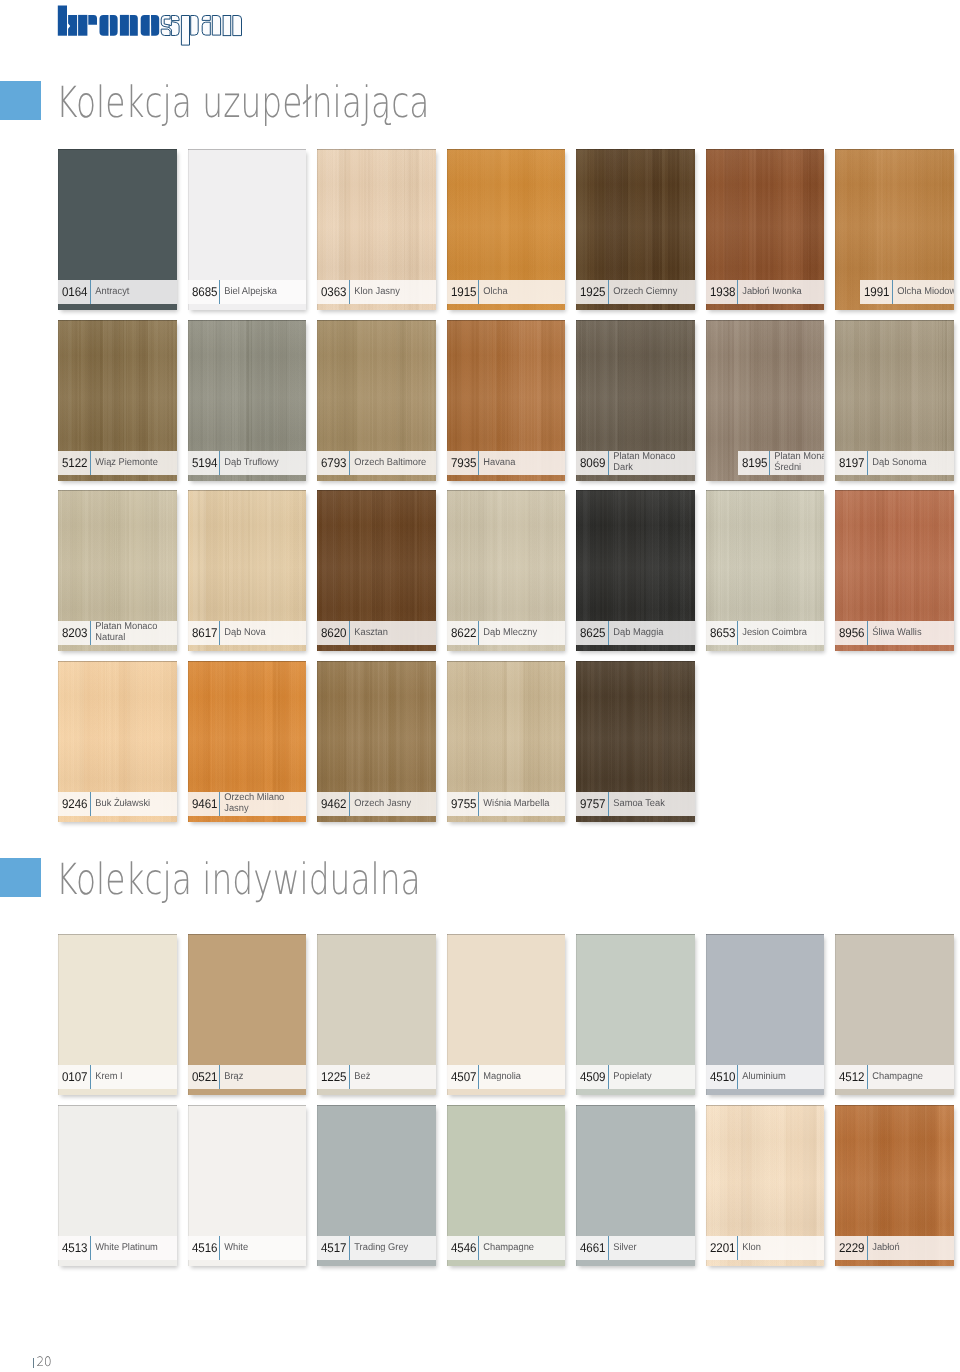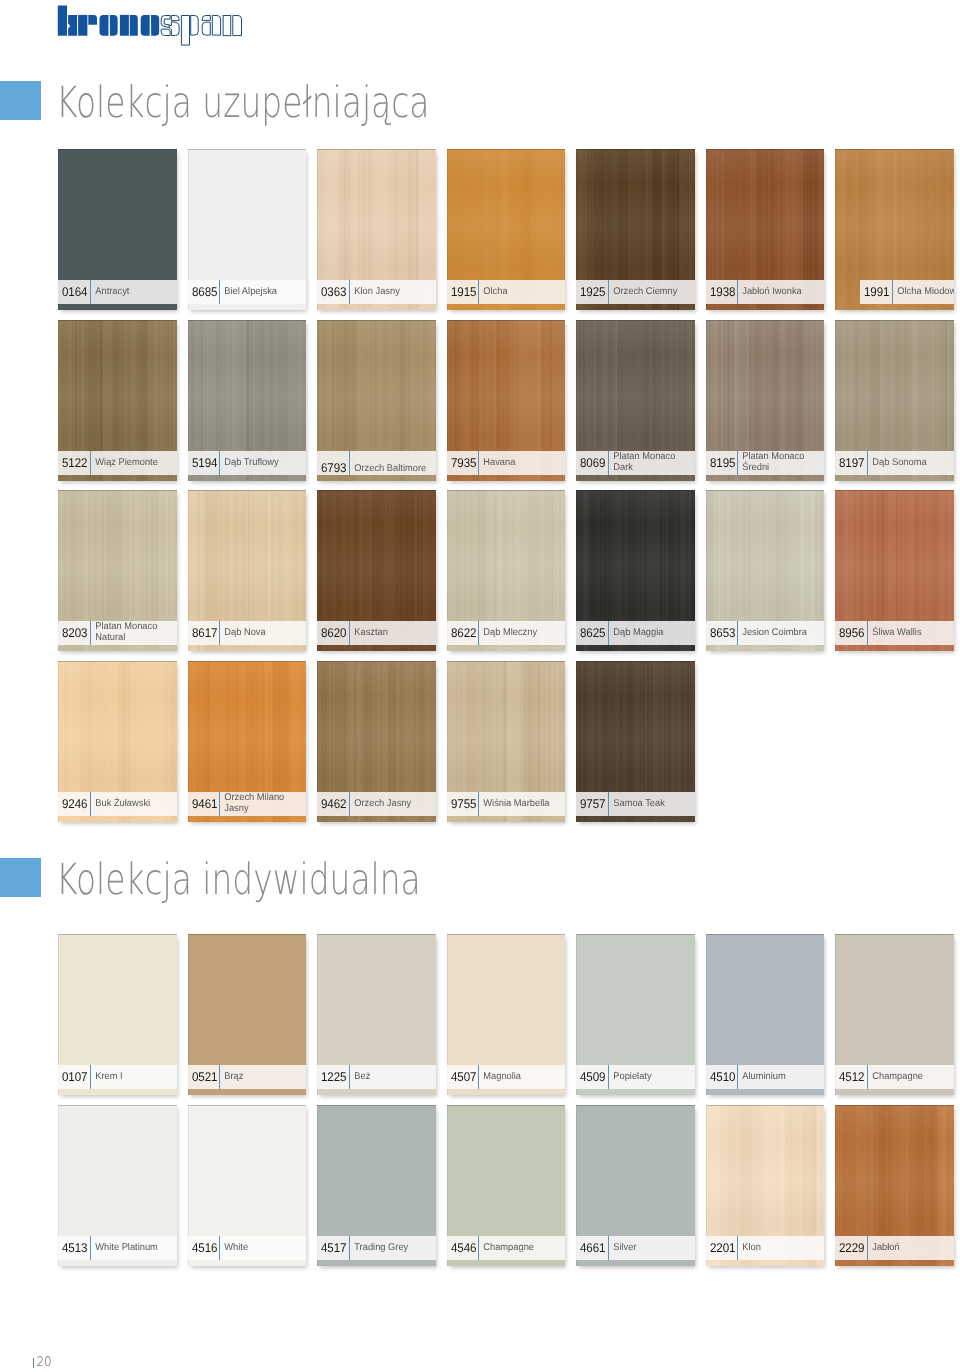--- a/index.html
+++ b/index.html
@@ -275,21 +275,21 @@
       <div class="swatch">
         <div class="tex">
           <div class="lay" style="background: rgb(168, 144, 104);"></div>
           <div class="lay" style="background: linear-gradient(90deg, rgb(155, 132, 91) 0px, rgb(155, 132, 91) 38.32px, rgb(168, 145, 105) 38.32px, rgb(168, 145, 105) 75.17px, rgb(163, 140, 101) 75.17px, rgb(163, 140, 101) 92.55px, rgb(170, 146, 107) 92.55px, rgb(170, 146, 107) 114.62px, rgb(182, 161, 125) 114.62px, rgb(182, 161, 125) 118.3px); opacity: 0.55;"></div>
           <div class="lay" style="background: linear-gradient(90deg, rgb(163, 140, 101) 0px, rgb(163, 140, 101) 14.47px, rgb(151, 128, 88) 14.47px, rgb(151, 128, 88) 26.4px, rgb(154, 132, 91) 26.4px, rgb(154, 132, 91) 40.81px, rgb(165, 141, 102) 40.81px, rgb(165, 141, 102) 51.41px, rgb(170, 147, 108) 51.41px, rgb(170, 147, 108) 56.08px, rgb(165, 142, 102) 56.08px, rgb(165, 142, 102) 63.25px, rgb(167, 143, 103) 63.25px, rgb(167, 143, 103) 78.64px, rgb(164, 143, 106) 78.64px, rgb(164, 143, 106) 83.18px, rgb(158, 136, 96) 83.18px, rgb(158, 136, 96) 88.51px, rgb(170, 146, 107) 88.51px, rgb(170, 146, 107) 105.37px, rgb(162, 141, 103) 105.37px, rgb(162, 141, 103) 117.32px, rgb(156, 133, 93) 117.32px, rgb(156, 133, 93) 118.3px); opacity: 0.34;"></div>
           <div class="lay" style="background: linear-gradient(90deg, rgb(169, 148, 113) 0px, rgb(169, 148, 113) 1.95px, rgb(146, 124, 85) 1.95px, rgb(146, 124, 85) 3.29px, rgb(164, 144, 107) 3.29px, rgb(164, 144, 107) 5.53px, rgb(141, 119, 81) 5.53px, rgb(141, 119, 81) 6.51px, rgb(171, 149, 114) 6.51px, rgb(171, 149, 114) 7.19px, rgb(171, 148, 109) 7.19px, rgb(171, 148, 109) 7.78px, rgb(157, 137, 104) 7.78px, rgb(157, 137, 104) 10px, rgb(173, 150, 112) 10px, rgb(173, 150, 112) 10.8px, rgb(160, 138, 99) 10.8px, rgb(160, 138, 99) 11.49px, rgb(176, 154, 118) 11.49px, rgb(176, 154, 118) 12.86px, rgb(171, 147, 108) 12.86px, rgb(171, 147, 108) 14.05px, rgb(177, 155, 119) 14.05px, rgb(177, 155, 119) 15.19px, rgb(158, 137, 104) 15.19px, rgb(158, 137, 104) 17.06px, rgb(190, 171, 139) 17.06px, rgb(190, 171, 139) 18.66px, rgb(183, 162, 127) 18.66px, rgb(183, 162, 127) 20.48px, rgb(160, 138, 99) 20.48px, rgb(160, 138, 99) 21.09px, rgb(179, 158, 123) 21.09px, rgb(179, 158, 123) 22.13px, rgb(164, 143, 106) 22.13px, rgb(164, 143, 106) 24.25px, rgb(169, 146, 106) 24.25px, rgb(169, 146, 106) 25.53px, rgb(159, 138, 105) 25.53px, rgb(159, 138, 105) 27.22px, rgb(141, 119, 82) 27.22px, rgb(141, 119, 82) 28.82px, rgb(157, 136, 103) 28.82px, rgb(157, 136, 103) 30.74px, rgb(160, 137, 99) 30.74px, rgb(160, 137, 99) 32.71px, rgb(182, 162, 128) 32.71px, rgb(182, 162, 128) 33.37px, rgb(172, 150, 112) 33.37px, rgb(172, 150, 112) 35.48px, rgb(156, 135, 102) 35.48px, rgb(156, 135, 102) 36.3px, rgb(148, 125, 86) 36.3px, rgb(148, 125, 86) 36.91px, rgb(173, 151, 113) 36.91px, rgb(173, 151, 113) 37.79px, rgb(138, 117, 80) 37.79px, rgb(138, 117, 80) 38.43px, rgb(147, 125, 85) 38.43px, rgb(147, 125, 85) 40.49px, rgb(183, 163, 128) 40.49px, rgb(183, 163, 128) 41.65px, rgb(181, 161, 127) 41.65px, rgb(181, 161, 127) 43.53px, rgb(169, 146, 106) 43.53px, rgb(169, 146, 106) 44.5px, rgb(176, 154, 117) 44.5px, rgb(176, 154, 117) 46px, rgb(166, 142, 103) 46px, rgb(166, 142, 103) 47.04px, rgb(168, 148, 112) 47.04px, rgb(168, 148, 112) 47.95px, rgb(171, 149, 114) 47.95px, rgb(171, 149, 114) 49.36px, rgb(167, 146, 111) 49.36px, rgb(167, 146, 111) 51.62px, rgb(174, 152, 115) 51.62px, rgb(174, 152, 115) 52.52px, rgb(146, 124, 85) 52.52px, rgb(146, 124, 85) 54.51px, rgb(172, 149, 110) 54.51px, rgb(172, 149, 110) 55.46px, rgb(184, 163, 128) 55.46px, rgb(184, 163, 128) 56.12px, rgb(157, 134, 97) 56.12px, rgb(157, 134, 97) 57.77px, rgb(153, 130, 89) 57.77px, rgb(153, 130, 89) 59.46px, rgb(156, 133, 96) 59.46px, rgb(156, 133, 96) 60.04px, rgb(179, 158, 124) 60.04px, rgb(179, 158, 124) 62.34px, rgb(182, 161, 125) 62.34px, rgb(182, 161, 125) 64.34px, rgb(171, 149, 114) 64.34px, rgb(171, 149, 114) 65.32px, rgb(163, 142, 105) 65.32px, rgb(163, 142, 105) 66.4px, rgb(164, 143, 108) 66.4px, rgb(164, 143, 108) 68.28px, rgb(151, 129, 92) 68.28px, rgb(151, 129, 92) 69.17px, rgb(162, 141, 103) 69.17px, rgb(162, 141, 103) 70.91px, rgb(172, 150, 115) 70.91px, rgb(172, 150, 115) 71.9px, rgb(172, 150, 115) 71.9px, rgb(172, 150, 115) 73.52px, rgb(172, 149, 111) 73.52px, rgb(172, 149, 111) 75.63px, rgb(170, 147, 108) 75.63px, rgb(170, 147, 108) 77.92px, rgb(170, 146, 107) 77.92px, rgb(170, 146, 107) 78.7px, rgb(190, 172, 140) 78.7px, rgb(190, 172, 140) 79.48px, rgb(170, 146, 107) 79.48px, rgb(170, 146, 107) 81.19px, rgb(163, 142, 107) 81.19px, rgb(163, 142, 107) 81.88px, rgb(158, 135, 97) 81.88px, rgb(158, 135, 97) 82.54px, rgb(150, 128, 92) 82.54px, rgb(150, 128, 92) 84.69px, rgb(137, 116, 79) 84.69px, rgb(137, 116, 79) 86.54px, rgb(159, 137, 98) 86.54px, rgb(159, 137, 98) 88.85px, rgb(182, 161, 126) 88.85px, rgb(182, 161, 126) 89.81px, rgb(152, 129, 89) 89.81px, rgb(152, 129, 89) 90.65px, rgb(156, 133, 93) 90.65px, rgb(156, 133, 93) 91.28px, rgb(157, 137, 103) 91.28px, rgb(157, 137, 103) 92.68px, rgb(138, 117, 80) 92.68px, rgb(138, 117, 80) 93.78px, rgb(181, 160, 126) 93.78px, rgb(181, 160, 126) 95.97px, rgb(156, 133, 95) 95.97px, rgb(156, 133, 95) 96.48px, rgb(164, 140, 101) 96.48px, rgb(164, 140, 101) 98.85px, rgb(173, 150, 112) 98.85px, rgb(173, 150, 112) 100.19px, rgb(152, 130, 93) 100.19px, rgb(152, 130, 93) 101.56px, rgb(185, 165, 131) 101.56px, rgb(185, 165, 131) 102.29px, rgb(175, 152, 116) 102.29px, rgb(175, 152, 116) 104.58px, rgb(163, 140, 101) 104.58px, rgb(163, 140, 101) 106.89px, rgb(169, 149, 114) 106.89px, rgb(169, 149, 114) 109.07px, rgb(182, 161, 125) 109.07px, rgb(182, 161, 125) 109.7px, rgb(169, 145, 106) 109.7px, rgb(169, 145, 106) 110.91px, rgb(191, 172, 141) 110.91px, rgb(191, 172, 141) 112.69px, rgb(174, 152, 116) 112.69px, rgb(174, 152, 116) 114.04px, rgb(189, 170, 137) 114.04px, rgb(189, 170, 137) 114.96px, rgb(182, 162, 129) 114.96px, rgb(182, 162, 129) 115.55px, rgb(178, 157, 122) 115.55px, rgb(178, 157, 122) 117.33px, rgb(159, 139, 105) 117.33px, rgb(159, 139, 105) 118.3px); opacity: 0.17;"></div>
           <div class="lay" style="background: linear-gradient(rgba(255, 255, 255, 0.07) 0%, rgba(0, 0, 0, 0.016) 22%, rgba(255, 255, 255, 0.05) 48%, rgba(0, 0, 0, 0.03) 74%, rgba(255, 255, 255, 0.035) 100%);"></div>
           <div class="lay"></div>
         </div>
         <div class="edge"></div>
-        <div class="label" style="background: rgba(253, 252, 251, 0.835); align-items: flex-end;">
+        <div class="label" style="background: rgba(253, 252, 251, 0.835);">
           <div class="code">6793</div>
           <div class="divider" style="background: rgb(91, 147, 181);"></div>
           <div class="nm">Orzech Baltimore</div>
         </div>
       </div>
     </div>
     <div class="swatch-wrap" style="left: 446.8px; top: 320px; width: 118.3px; height: 161px;">
       <div class="shadow"></div>
       <div class="swatch">
         <div class="tex">
@@ -332,21 +332,21 @@
       <div class="swatch">
         <div class="tex">
           <div class="lay" style="background: rgb(145, 127, 109);"></div>
           <div class="lay" style="background: linear-gradient(90deg, rgb(160, 144, 127) 0px, rgb(160, 144, 127) 43.2px, rgb(143, 125, 107) 43.2px, rgb(143, 125, 107) 65.56px, rgb(140, 122, 104) 65.56px, rgb(140, 122, 104) 95.67px, rgb(162, 146, 130) 95.67px, rgb(162, 146, 130) 118.3px); opacity: 0.55;"></div>
           <div class="lay" style="background: linear-gradient(90deg, rgb(156, 139, 122) 0px, rgb(156, 139, 122) 16.6px, rgb(151, 134, 117) 16.6px, rgb(151, 134, 117) 22.2px, rgb(130, 111, 93) 22.2px, rgb(130, 111, 93) 28.18px, rgb(158, 141, 124) 28.18px, rgb(158, 141, 124) 32.86px, rgb(142, 124, 106) 32.86px, rgb(142, 124, 106) 50.21px, rgb(142, 124, 106) 50.21px, rgb(142, 124, 106) 59.84px, rgb(148, 131, 114) 59.84px, rgb(148, 131, 114) 66.04px, rgb(138, 120, 103) 66.04px, rgb(138, 120, 103) 73.27px, rgb(152, 135, 118) 73.27px, rgb(152, 135, 118) 80.52px, rgb(151, 134, 118) 80.52px, rgb(151, 134, 118) 89.82px, rgb(131, 112, 94) 89.82px, rgb(131, 112, 94) 100.77px, rgb(139, 122, 104) 100.77px, rgb(139, 122, 104) 115.04px, rgb(154, 138, 121) 115.04px, rgb(154, 138, 121) 118.3px); opacity: 0.34;"></div>
           <div class="lay" style="background: linear-gradient(90deg, rgb(141, 123, 105) 0px, rgb(141, 123, 105) 2.24px, rgb(120, 102, 85) 2.24px, rgb(120, 102, 85) 4.62px, rgb(140, 123, 106) 4.62px, rgb(140, 123, 106) 5.72px, rgb(138, 120, 102) 5.72px, rgb(138, 120, 102) 7.79px, rgb(140, 124, 108) 7.79px, rgb(140, 124, 108) 8.3px, rgb(148, 130, 113) 8.3px, rgb(148, 130, 113) 9.22px, rgb(150, 133, 116) 9.22px, rgb(150, 133, 116) 10.19px, rgb(169, 154, 139) 10.19px, rgb(169, 154, 139) 11.36px, rgb(146, 130, 113) 11.36px, rgb(146, 130, 113) 12.3px, rgb(117, 99, 82) 12.3px, rgb(117, 99, 82) 14.55px, rgb(133, 116, 99) 14.55px, rgb(133, 116, 99) 15.61px, rgb(155, 139, 122) 15.61px, rgb(155, 139, 122) 17.34px, rgb(120, 102, 84) 17.34px, rgb(120, 102, 84) 18.51px, rgb(147, 129, 111) 18.51px, rgb(147, 129, 111) 19.31px, rgb(128, 111, 93) 19.31px, rgb(128, 111, 93) 20.98px, rgb(123, 105, 87) 20.98px, rgb(123, 105, 87) 22.82px, rgb(143, 125, 107) 22.82px, rgb(143, 125, 107) 23.97px, rgb(173, 159, 145) 23.97px, rgb(173, 159, 145) 25.94px, rgb(146, 129, 114) 25.94px, rgb(146, 129, 114) 28.25px, rgb(162, 145, 129) 28.25px, rgb(162, 145, 129) 29.68px, rgb(163, 148, 133) 29.68px, rgb(163, 148, 133) 31.79px, rgb(153, 136, 119) 31.79px, rgb(153, 136, 119) 33.81px, rgb(138, 120, 102) 33.81px, rgb(138, 120, 102) 35.01px, rgb(154, 137, 120) 35.01px, rgb(154, 137, 120) 36.85px, rgb(146, 129, 113) 36.85px, rgb(146, 129, 113) 37.95px, rgb(142, 126, 109) 37.95px, rgb(142, 126, 109) 39.67px, rgb(158, 142, 126) 39.67px, rgb(158, 142, 126) 40.5px, rgb(170, 155, 140) 40.5px, rgb(170, 155, 140) 41.46px, rgb(173, 159, 144) 41.46px, rgb(173, 159, 144) 42.44px, rgb(162, 147, 132) 42.44px, rgb(162, 147, 132) 43.56px, rgb(128, 109, 92) 43.56px, rgb(128, 109, 92) 45.49px, rgb(160, 145, 129) 45.49px, rgb(160, 145, 129) 46.63px, rgb(154, 138, 121) 46.63px, rgb(154, 138, 121) 47.53px, rgb(129, 112, 94) 47.53px, rgb(129, 112, 94) 49.66px, rgb(142, 125, 109) 49.66px, rgb(142, 125, 109) 51.48px, rgb(123, 104, 87) 51.48px, rgb(123, 104, 87) 52.18px, rgb(135, 117, 100) 52.18px, rgb(135, 117, 100) 53.19px, rgb(145, 129, 112) 53.19px, rgb(145, 129, 112) 54.68px, rgb(161, 145, 128) 54.68px, rgb(161, 145, 128) 56.23px, rgb(150, 133, 116) 56.23px, rgb(150, 133, 116) 58.33px, rgb(167, 152, 136) 58.33px, rgb(167, 152, 136) 59.43px, rgb(155, 138, 121) 59.43px, rgb(155, 138, 121) 61.06px, rgb(121, 103, 85) 61.06px, rgb(121, 103, 85) 61.85px, rgb(150, 132, 115) 61.85px, rgb(150, 132, 115) 62.89px, rgb(138, 120, 103) 62.89px, rgb(138, 120, 103) 63.76px, rgb(148, 131, 113) 63.76px, rgb(148, 131, 113) 65.97px, rgb(146, 128, 110) 65.97px, rgb(146, 128, 110) 66.91px, rgb(129, 112, 94) 66.91px, rgb(129, 112, 94) 68.82px, rgb(124, 106, 88) 68.82px, rgb(124, 106, 88) 70.65px, rgb(150, 133, 116) 70.65px, rgb(150, 133, 116) 71.25px, rgb(136, 119, 101) 71.25px, rgb(136, 119, 101) 73.4px, rgb(146, 130, 113) 73.4px, rgb(146, 130, 113) 75.37px, rgb(169, 154, 139) 75.37px, rgb(169, 154, 139) 77.53px, rgb(149, 133, 116) 77.53px, rgb(149, 133, 116) 78.87px, rgb(153, 136, 119) 78.87px, rgb(153, 136, 119) 81.12px, rgb(118, 100, 83) 81.12px, rgb(118, 100, 83) 83.25px, rgb(145, 128, 112) 83.25px, rgb(145, 128, 112) 83.9px, rgb(131, 112, 94) 83.9px, rgb(131, 112, 94) 84.83px, rgb(140, 122, 105) 84.83px, rgb(140, 122, 105) 86.28px, rgb(148, 132, 115) 86.28px, rgb(148, 132, 115) 87.11px, rgb(136, 119, 101) 87.11px, rgb(136, 119, 101) 89.4px, rgb(152, 135, 118) 89.4px, rgb(152, 135, 118) 91.6px, rgb(132, 115, 97) 91.6px, rgb(132, 115, 97) 92.42px, rgb(139, 121, 105) 92.42px, rgb(139, 121, 105) 93.81px, rgb(139, 121, 104) 93.81px, rgb(139, 121, 104) 96.11px, rgb(141, 125, 108) 96.11px, rgb(141, 125, 108) 97.04px, rgb(128, 111, 94) 97.04px, rgb(128, 111, 94) 98.35px, rgb(155, 138, 122) 98.35px, rgb(155, 138, 122) 100.02px, rgb(172, 157, 143) 100.02px, rgb(172, 157, 143) 101.31px, rgb(133, 116, 98) 101.31px, rgb(133, 116, 98) 102.99px, rgb(140, 122, 104) 102.99px, rgb(140, 122, 104) 104.55px, rgb(157, 141, 125) 104.55px, rgb(157, 141, 125) 105.88px, rgb(162, 147, 132) 105.88px, rgb(162, 147, 132) 106.56px, rgb(161, 144, 128) 106.56px, rgb(161, 144, 128) 107.36px, rgb(133, 116, 98) 107.36px, rgb(133, 116, 98) 107.98px, rgb(143, 125, 107) 107.98px, rgb(143, 125, 107) 109.79px, rgb(160, 145, 129) 109.79px, rgb(160, 145, 129) 111.4px, rgb(151, 134, 117) 111.4px, rgb(151, 134, 117) 113.75px, rgb(166, 151, 135) 113.75px, rgb(166, 151, 135) 114.46px, rgb(129, 112, 95) 114.46px, rgb(129, 112, 95) 115.89px, rgb(149, 132, 117) 115.89px, rgb(149, 132, 117) 117.12px, rgb(139, 121, 103) 117.12px, rgb(139, 121, 103) 118.3px); opacity: 0.17;"></div>
           <div class="lay" style="background: linear-gradient(rgba(255, 255, 255, 0.07) 0%, rgba(0, 0, 0, 0.016) 22%, rgba(255, 255, 255, 0.05) 48%, rgba(0, 0, 0, 0.03) 74%, rgba(255, 255, 255, 0.035) 100%);"></div>
           <div class="lay"></div>
         </div>
         <div class="edge"></div>
-        <div class="label" style="background: rgba(253, 252, 251, 0.835);">
+        <div class="label" style="background: rgba(253, 252, 251, 0.835); margin-left: 32px;">
           <div class="code">8195</div>
           <div class="divider" style="background: rgb(91, 147, 181);"></div>
           <div class="nm">Platan Monaco Średni</div>
         </div>
       </div>
     </div>
     <div class="swatch-wrap" style="left: 835.3px; top: 320px; width: 118.3px; height: 161px;">
       <div class="shadow"></div>
       <div class="swatch">
         <div class="tex">

